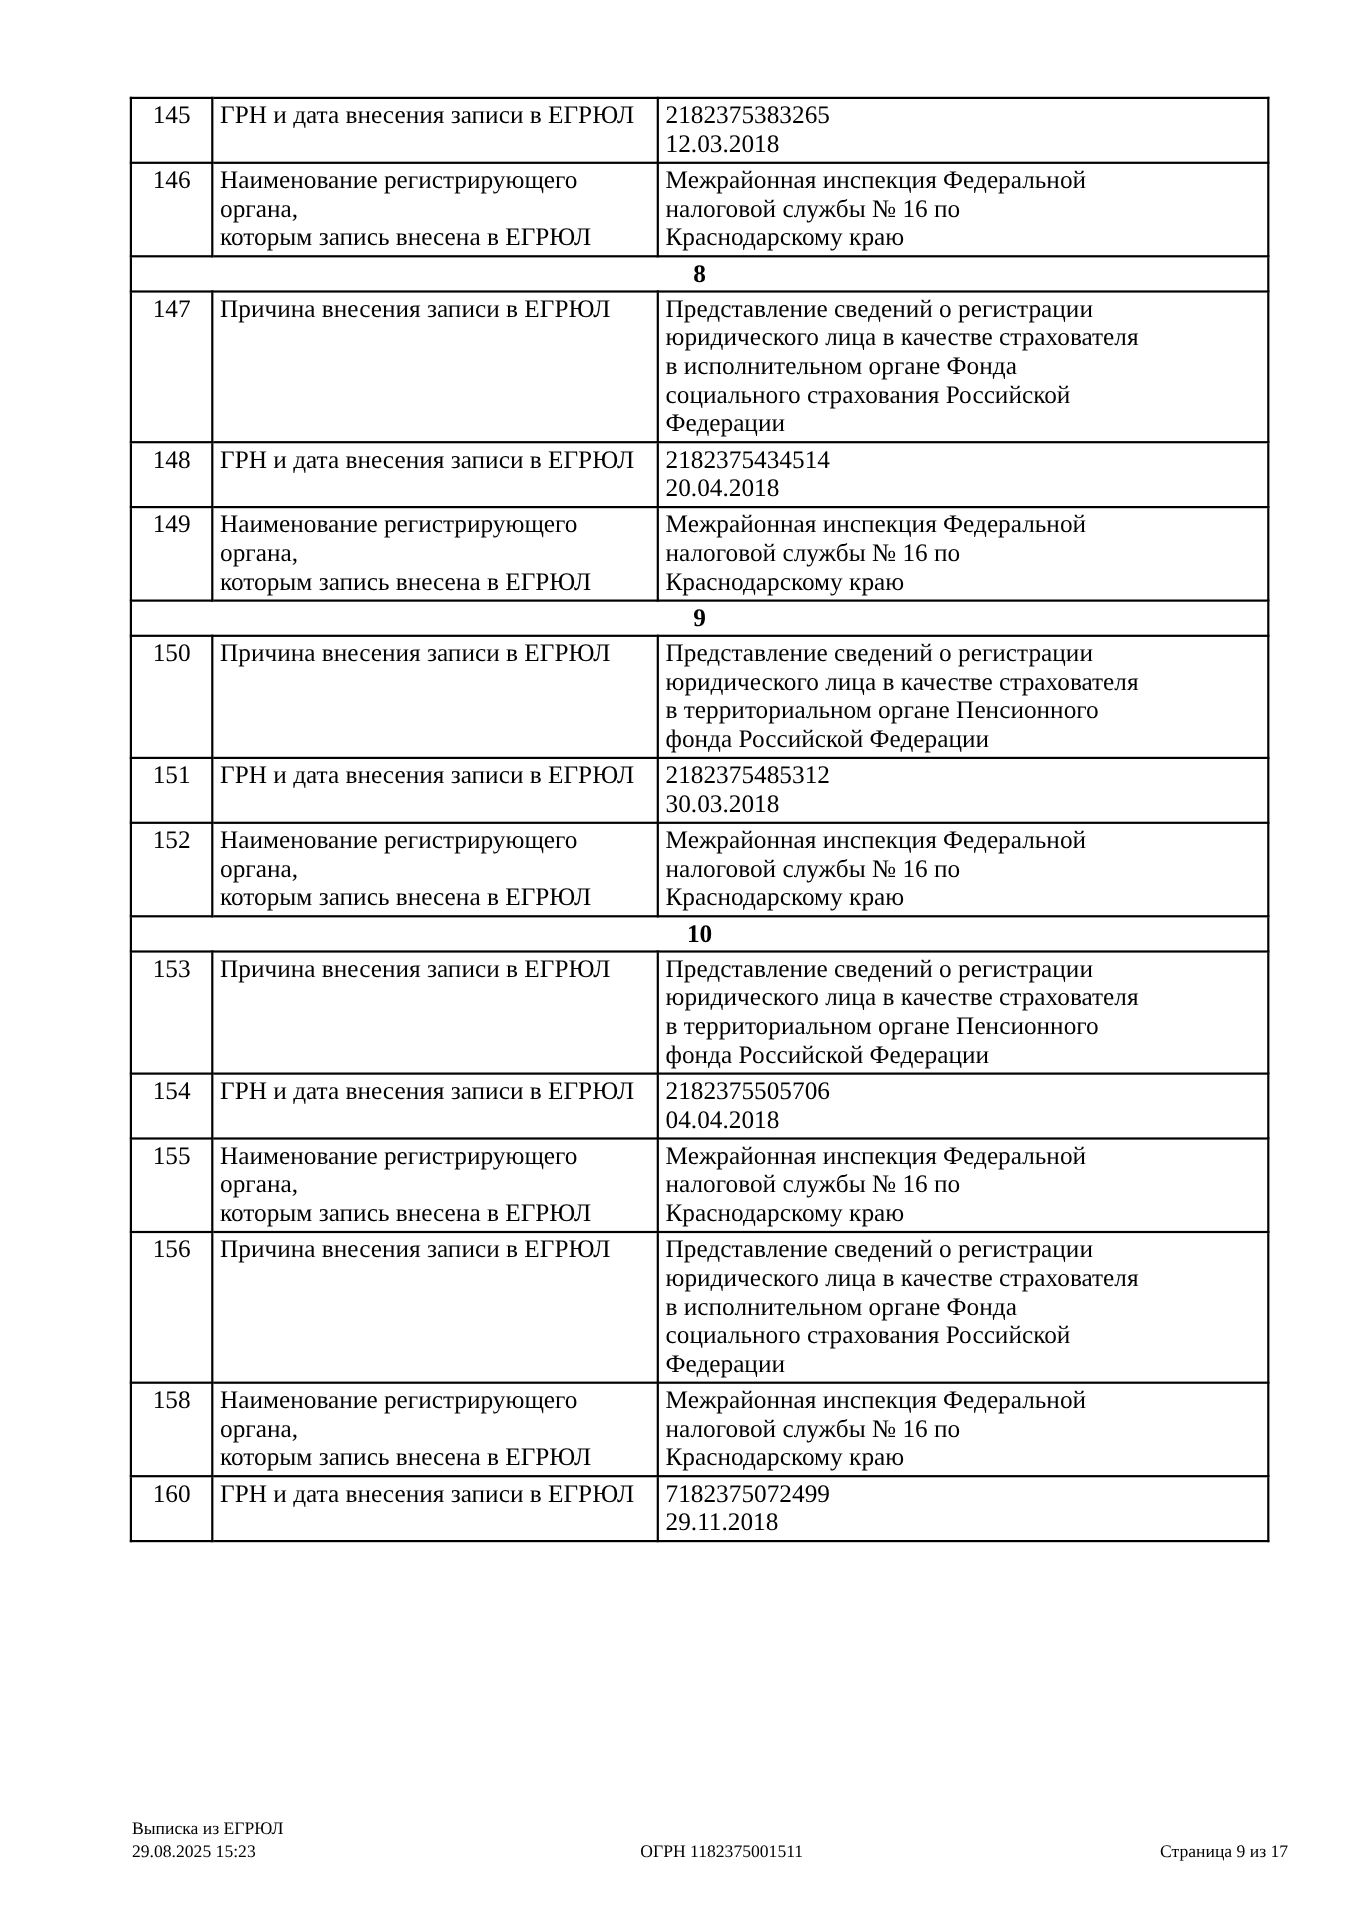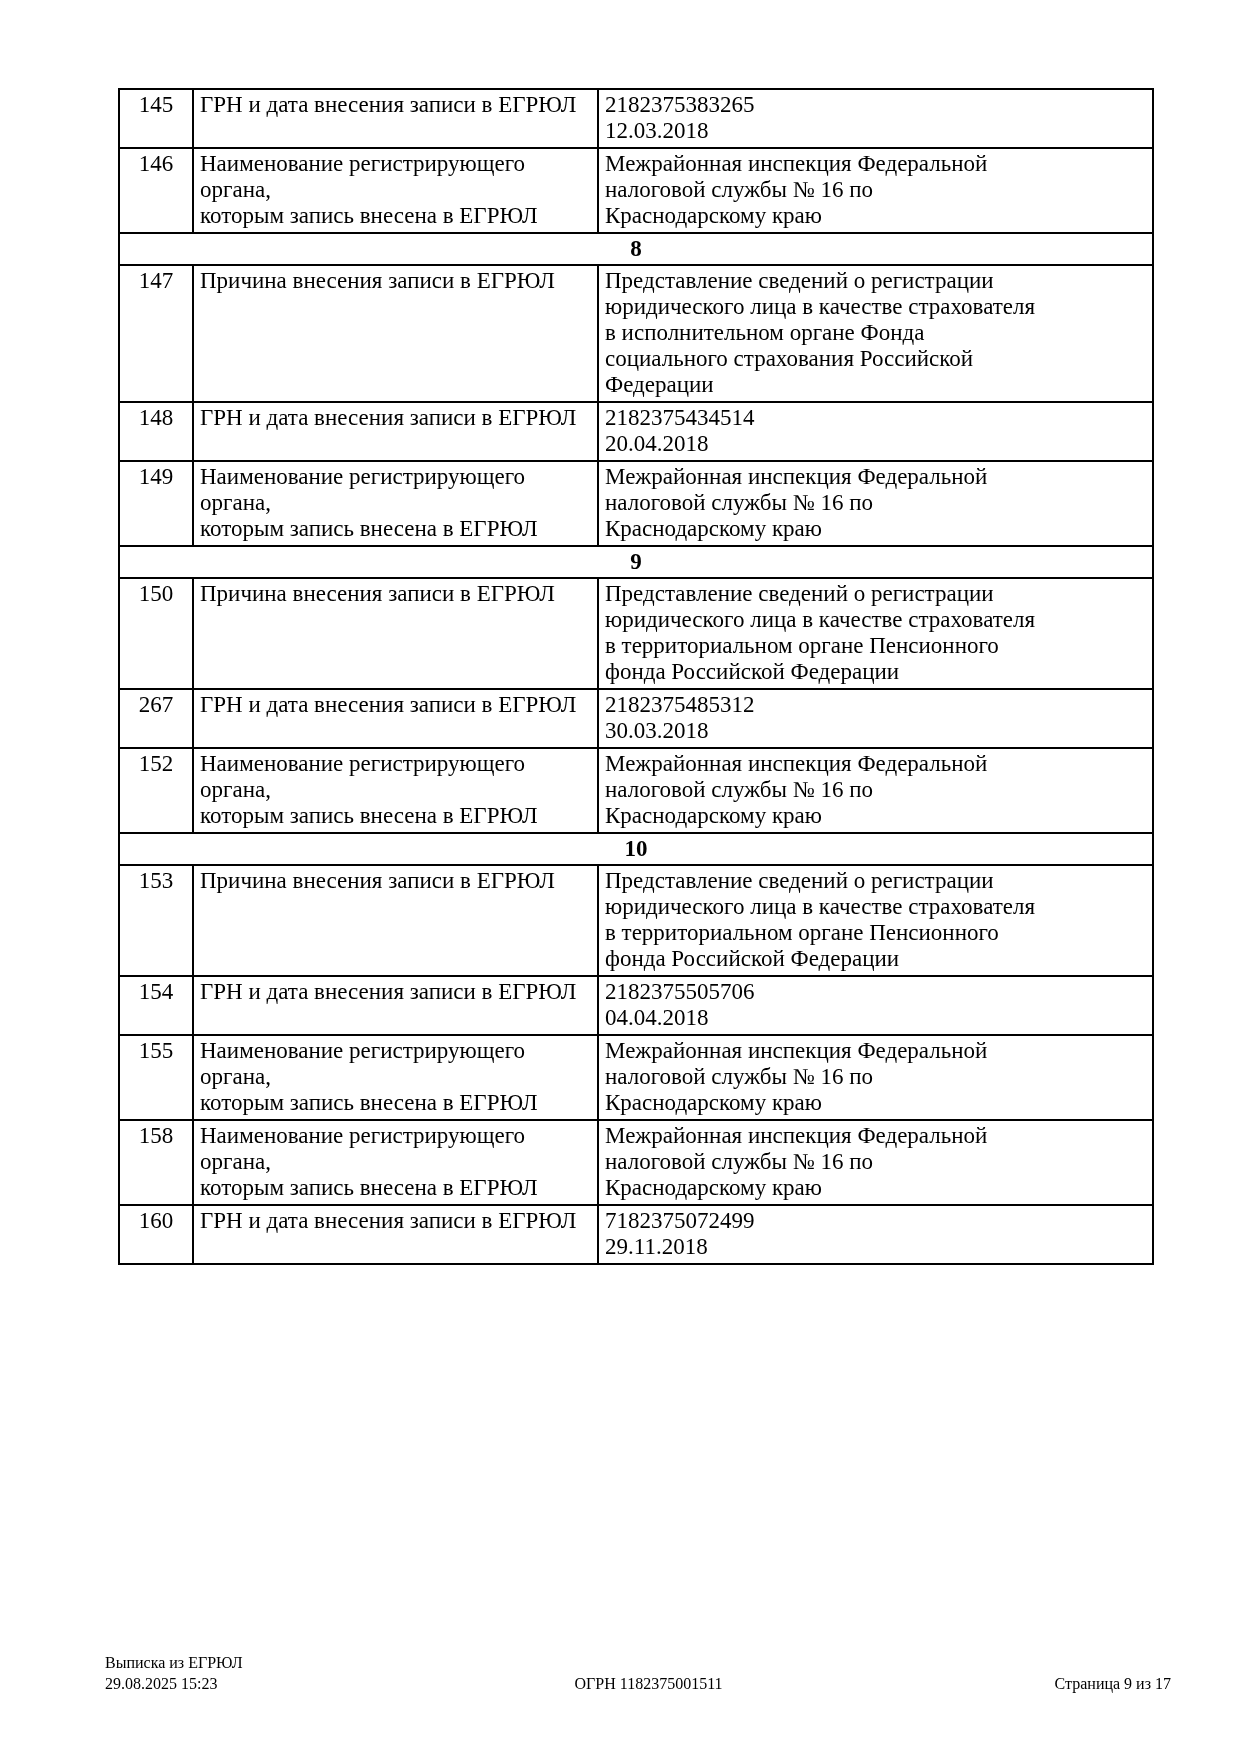--- a/index.html
+++ b/index.html
@@ -50,21 +50,21 @@
     position: absolute;
     left: 105px;
     top: 1652px;
     width: 1066px;
     display: flex;
     justify-content: space-between;
     align-items: flex-end;
     font-size: 16px;
     line-height: 21px;
   }
-  .page-footer .left-block { white-space: pre-line; }
+  .page-footer .left-block { white-space: pre-line; margin-left: 15px; }
 </style>
 </head>
 <body>
 
 <table class="records-table">
   <colgroup>
       <col class="c-num">
       <col class="c-label">
       <col class="c-value">
     </colgroup>
@@ -114,21 +114,21 @@
     </tr>
     <tr class="entry">
       <td class="num">150</td>
       <td class="label">Причина внесения записи в ЕГРЮЛ</td>
       <td class="value">Представление сведений о регистрации
 юридического лица в качестве страхователя
 в территориальном органе Пенсионного
 фонда Российской Федерации</td>
     </tr>
     <tr class="entry">
-      <td class="num">267</td>
+      <td class="num">151</td>
       <td class="label">ГРН и дата внесения записи в ЕГРЮЛ</td>
       <td class="value">2182375485312
 30.03.2018</td>
     </tr>
     <tr class="entry">
       <td class="num">152</td>
       <td class="label">Наименование регистрирующего органа,
 которым запись внесена в ЕГРЮЛ</td>
       <td class="value">Межрайонная инспекция Федеральной
 налоговой службы № 16 по
@@ -153,20 +153,29 @@
     </tr>
     <tr class="entry">
       <td class="num">155</td>
       <td class="label">Наименование регистрирующего органа,
 которым запись внесена в ЕГРЮЛ</td>
       <td class="value">Межрайонная инспекция Федеральной
 налоговой службы № 16 по
 Краснодарскому краю</td>
     </tr>
     <tr class="entry">
+      <td class="num">156</td>
+      <td class="label">Причина внесения записи в ЕГРЮЛ</td>
+      <td class="value">Представление сведений о регистрации
+юридического лица в качестве страхователя
+в исполнительном органе Фонда
+социального страхования Российской
+Федерации</td>
+    </tr>
+    <tr class="entry">
       <td class="num">158</td>
       <td class="label">Наименование регистрирующего органа,
 которым запись внесена в ЕГРЮЛ</td>
       <td class="value">Межрайонная инспекция Федеральной
 налоговой службы № 16 по
 Краснодарскому краю</td>
     </tr>
     <tr class="entry">
       <td class="num">160</td>
       <td class="label">ГРН и дата внесения записи в ЕГРЮЛ</td>

